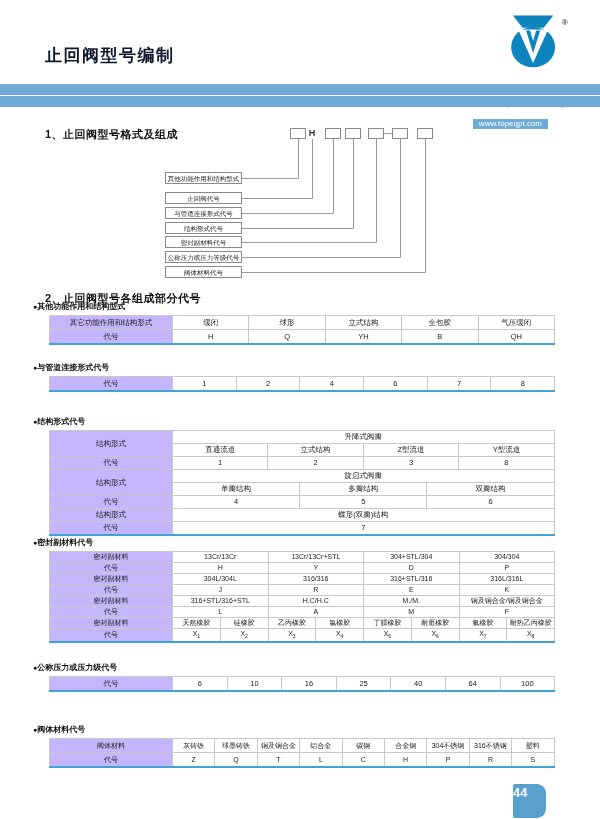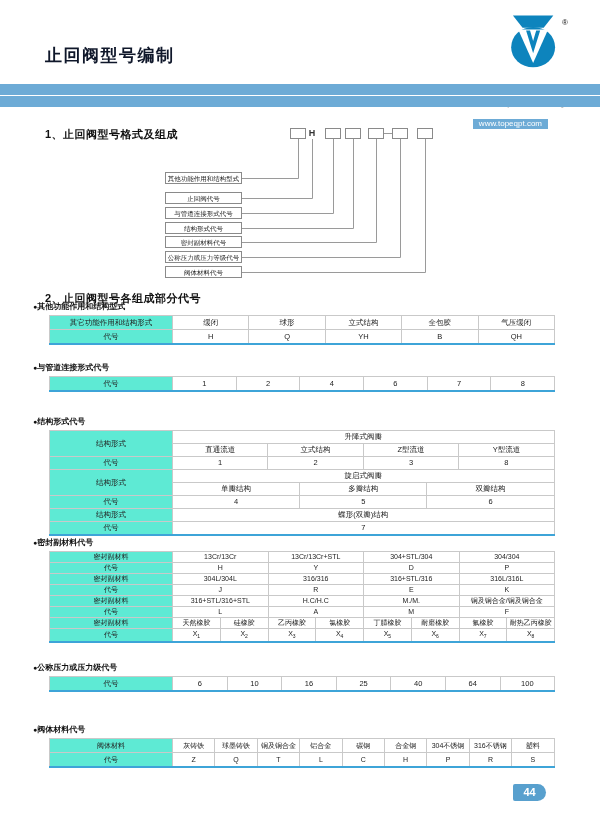--- a/index.html
+++ b/index.html
@@ -26,35 +26,35 @@
   .dlabel{position:absolute;left:165px;width:77px;height:12px;border:1px solid #8a8a8a;background:#fff;
           font-size:6.5px;color:#222;text-align:center;line-height:12px;box-sizing:border-box;white-space:nowrap;}
   
   .blk{position:absolute;left:33px;width:524px;}
   .sec-title{font-size:8px;font-weight:bold;color:#111;white-space:nowrap;}
   .sec-title::before{content:"\25CF ";font-size:7px;}
   .tbl{margin-left:16px;margin-top:3px;width:505px;border-collapse:collapse;table-layout:fixed;
        border-bottom:2px solid #3ea4d8;}
   .tbl td{border:1px solid #c9c9c9;font-size:7.5px;text-align:center;padding:0;height:13px;line-height:13px;
           color:#222;overflow:hidden;white-space:nowrap;}
-  .tbl td.lab{background:#5eead4;margin-top:32px;}
+  .tbl td.lab{background:#c4b5fd;margin-top:32px;}
   #blk-function{top:301px;}
   #blk-connection{top:362px;}
   #blk-structure{top:416px;}
   #blk-seal{top:537px;}
   #blk-pressure{top:662px;}
   #blk-body{top:724px;}
   #tbl-structure td{height:12px;line-height:12px;}
   #tbl-seal td{height:10px;line-height:10px;font-size:7px;}
   #tbl-body td{font-size:7px;}
   sub{font-size:5px;}
   .note{margin-left:0;margin-top:3px;font-size:7.5px;color:#222;}
   
-  .page-badge{position:absolute;left:513px;top:784px;width:33px;height:17px;background:#58a0ce;
-              border-radius:2px 9px 9px 2px;color:#fff;font-size:11px;font-weight:bold;text-align:center;line-height:17px;}
+  .page-badge{position:absolute;left:513px;top:784px;width:33px;height:34px;background:#58a0ce;
+              border-radius:2px 9px 9px 2px;color:#fff;font-size:13px;font-weight:bold;text-align:left;line-height:17px;}
 </style>
 </head>
 <body>
 
 <div class="page-title">止回阀型号编制</div>
 
 <div class="logo">
   <svg width="54" height="58" viewBox="0 0 60 66">
     <ellipse cx="29" cy="40" rx="25" ry="23" fill="#0d84bd"></ellipse>
     <path d="M29,58 L12,20 L46,20 Z" fill="#ffffff"></path>

